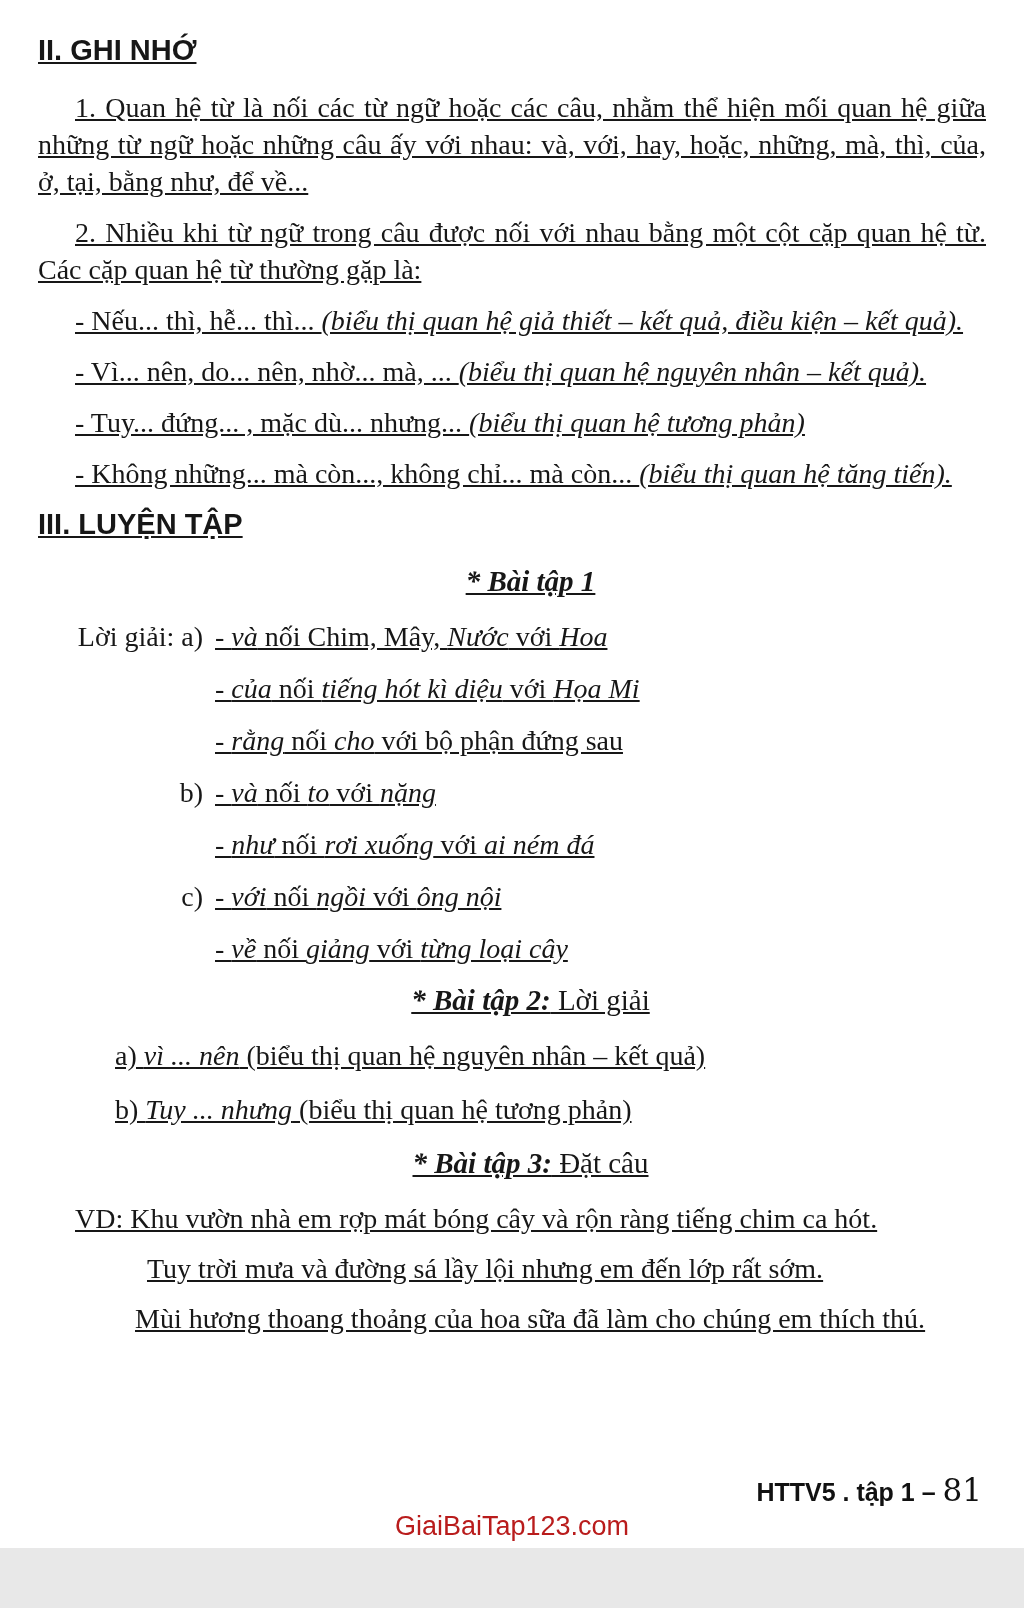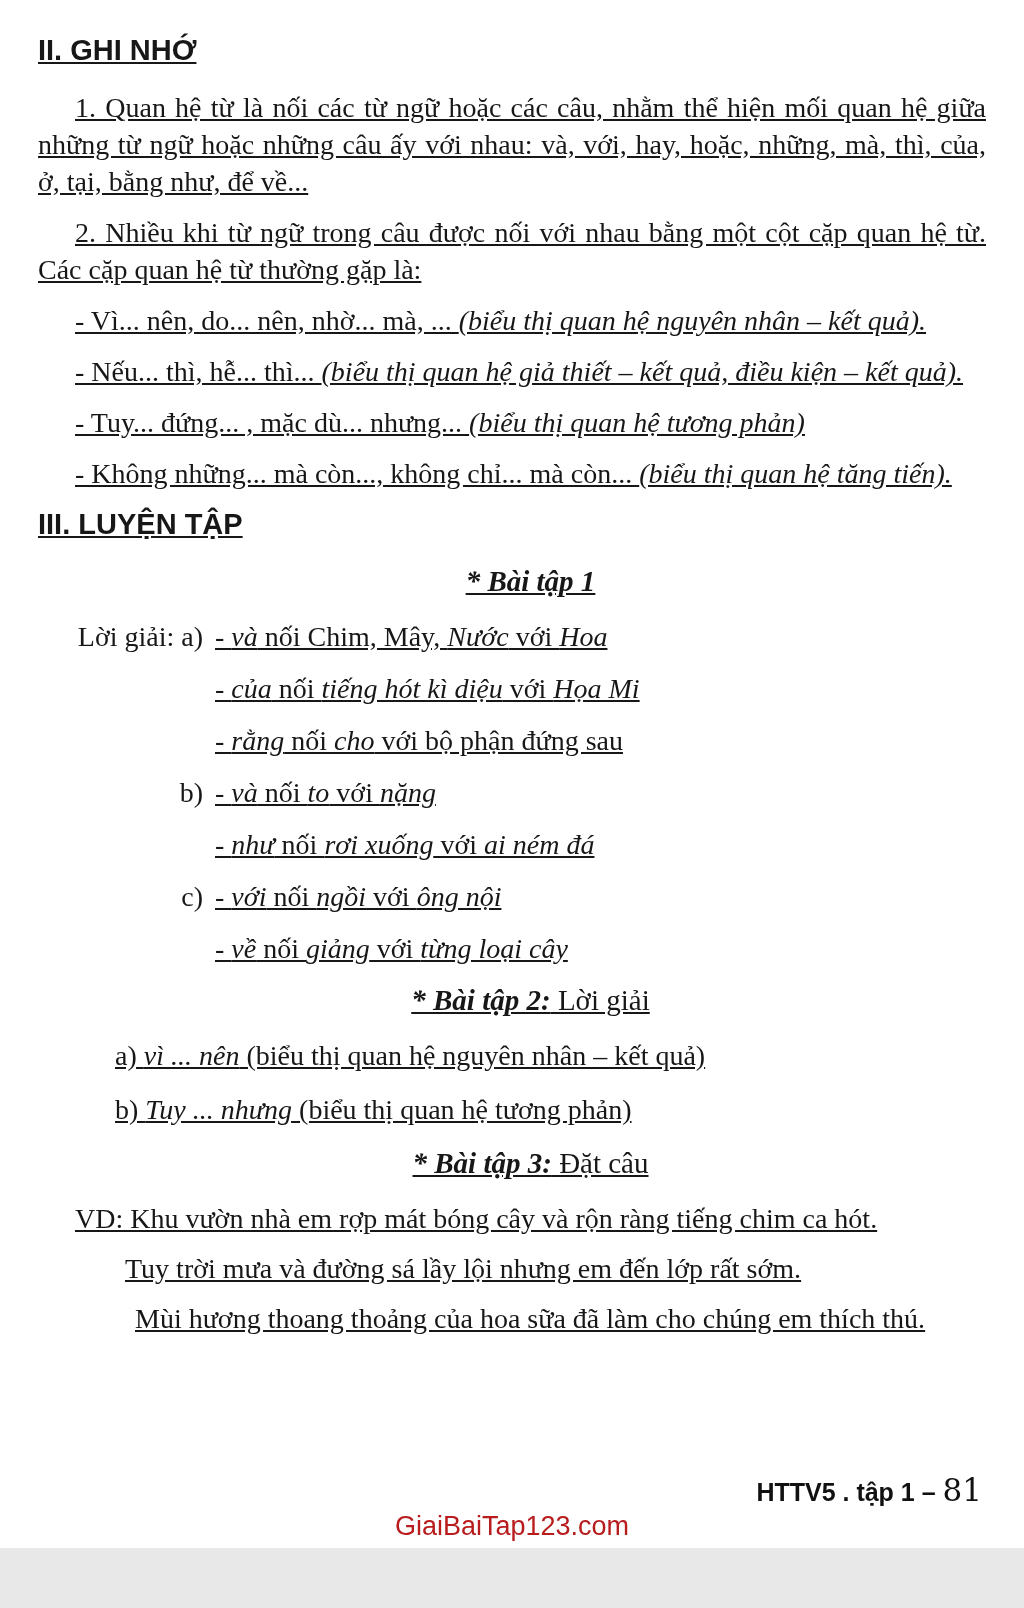--- a/index.html
+++ b/index.html
@@ -38,21 +38,21 @@
     position:relative;
     font-size:28px; line-height:37px;
     margin:0 0 15px 177px;
   }
   .sol-label { position:absolute; right:100%; margin-right:12px; white-space:nowrap; }
 
   .ex2-line { font-size:28px; line-height:37px; margin:0 0 17px 77px; }
 
   .vd { font-size:28px; line-height:37px; margin:0 0 13px 0; }
   .vd-0 { margin-left:37px; }
-  .vd-1 { margin-left:87px; }
+  .vd-1 { margin-left:109px; }
   .vd-2 { margin-left:97px; }
 
   .footer-ref {
     position:absolute; right:42px; bottom:40px;
     font-family:"Liberation Sans", sans-serif;
     font-weight:700; font-size:25px; color:#111;
   }
   .ref-num {
     font-family:"DejaVu Serif", serif;
     font-weight:400; font-size:31px;
@@ -69,22 +69,22 @@
 <body>
 
 <div class="page">
   <div class="content">
 
     <h2 class="h-sans">II. GHI NHỚ</h2>
 
     <p class="para">1. Quan hệ từ là nối các từ ngữ hoặc các câu, nhằm thể hiện mối quan hệ giữa những từ ngữ hoặc những câu ấy với nhau: và, với, hay, hoặc, những, mà, thì, của, ở, tại, bằng như, để về...</p>
     <p class="para">2. Nhiều khi từ ngữ trong câu được nối với nhau bằng một cột cặp quan hệ từ. Các cặp quan hệ từ thường gặp là:</p>
 
+    <p class="para"><span>- Nếu... thì, hễ... thì... </span><span class="seg-i">(biểu thị quan hệ giả thiết – kết quả, điều kiện – kết quả).</span></p>
     <p class="para"><span>- Vì... nên, do... nên, nhờ... mà, ... </span><span class="seg-i">(biểu thị quan hệ nguyên nhân – kết quả).</span></p>
-    <p class="para"><span>- Nếu... thì, hễ... thì... </span><span class="seg-i">(biểu thị quan hệ giả thiết – kết quả, điều kiện – kết quả).</span></p>
     <p class="para"><span>- Tuy... đứng... , mặc dù... nhưng... </span><span class="seg-i">(biểu thị quan hệ tương phản)</span></p>
     <p class="para"><span>- Không những... mà còn..., không chỉ... mà còn... </span><span class="seg-i">(biểu thị quan hệ tăng tiến).</span></p>
 
     <h2 class="h-sans h-practice">III. LUYỆN TẬP</h2>
 
     <p class="ex-title"><span class="seg-bi">* Bài tập 1</span></p>
 
     <div class="sol">
       <p class="sol-line">
         <span class="sol-label">Lời giải: a)</span><span class="sol-text"><span>- </span><span class="seg-i">và</span><span> nối Chim, Mây, </span><span class="seg-i">Nước</span><span> với </span><span class="seg-i">Hoa</span></span>

